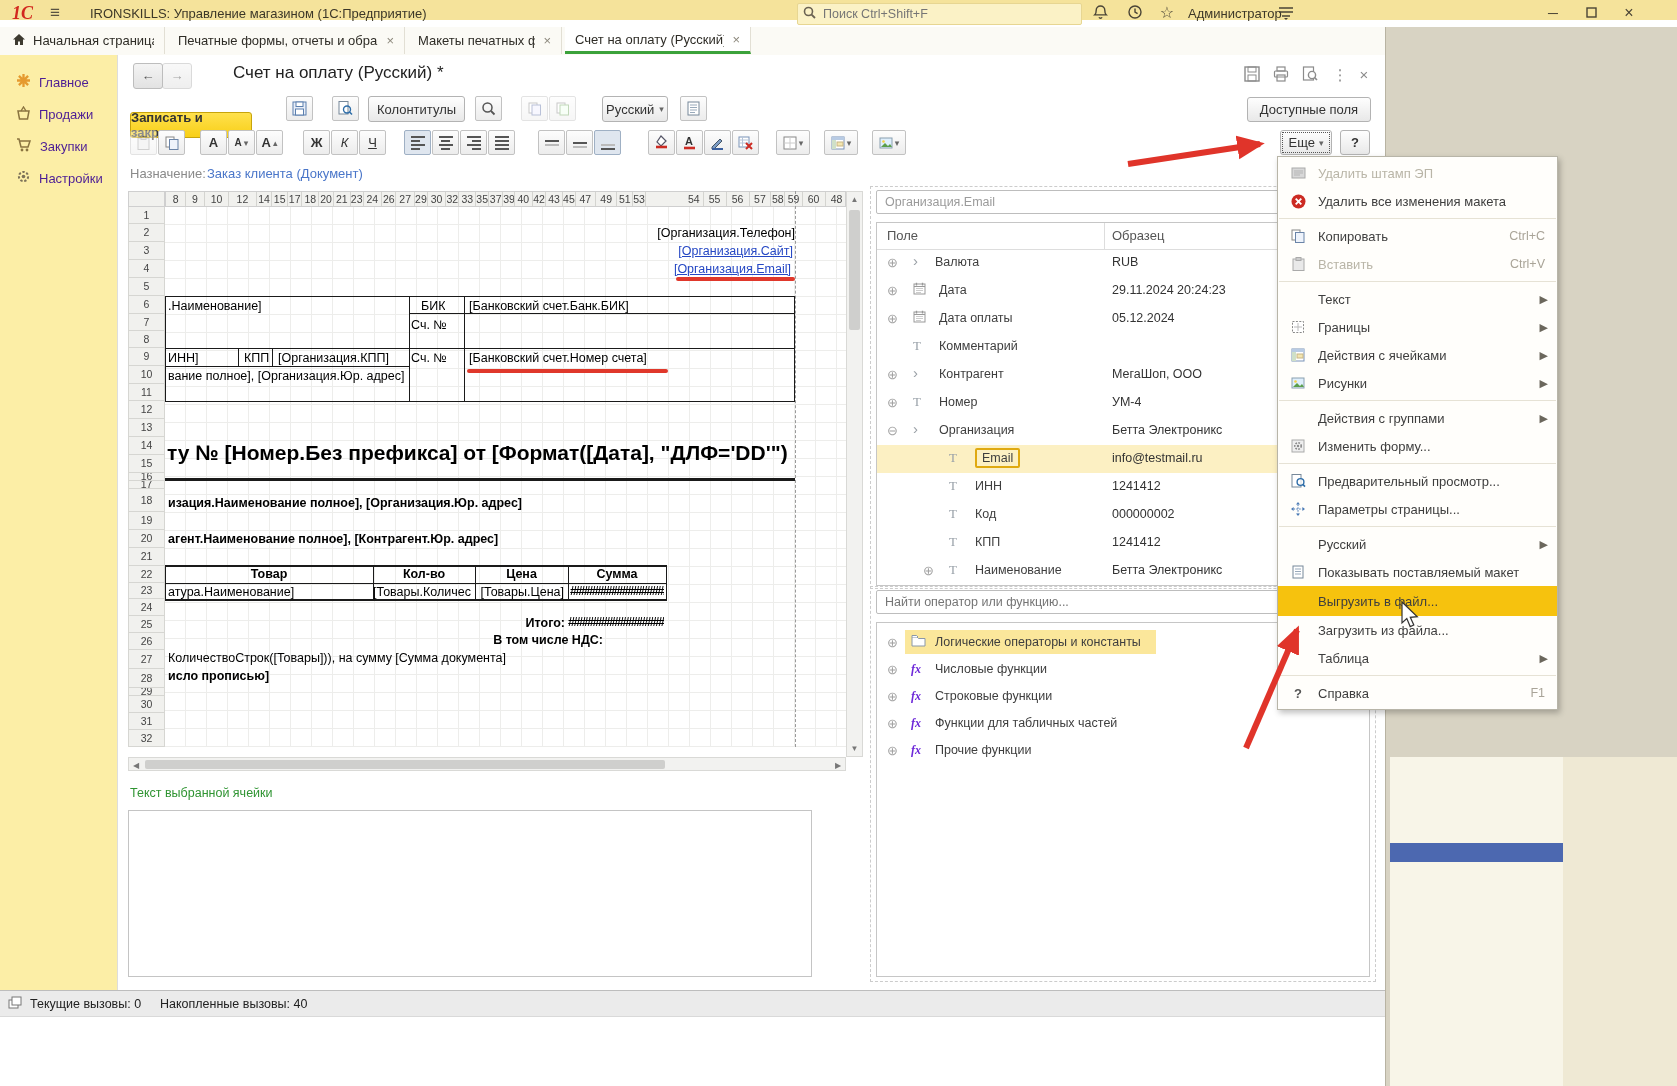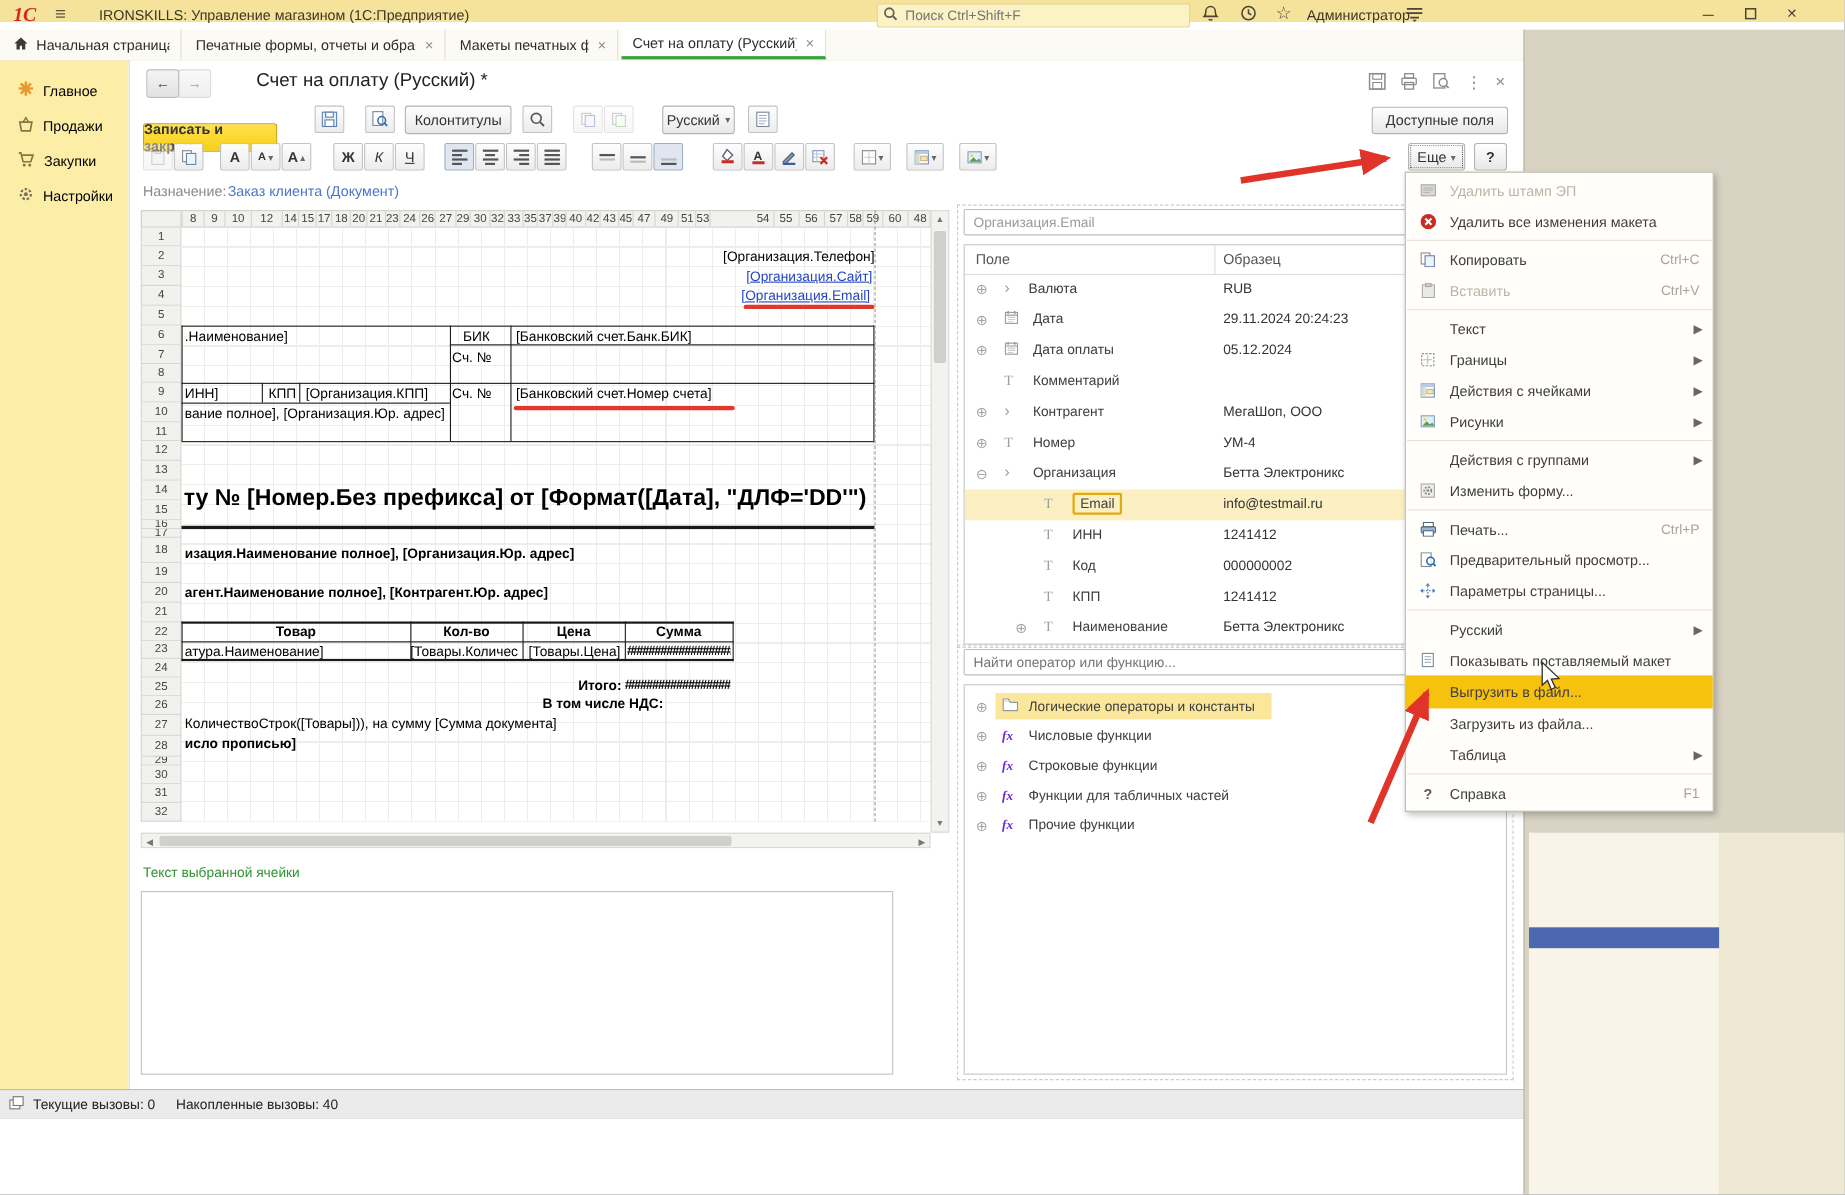--- a/index.html
+++ b/index.html
@@ -17,21 +17,21 @@
   .tb-ic{top:4px;width:20px;height:20px;text-align:center;color:#4a4436;}
   #user{left:1188px;top:6px;color:#3c3728;}
   .winbtn{top:3px;width:26px;height:20px;text-align:center;color:#4a4436;font-size:14px;line-height:20px;}
   
   #tabbar{left:0;top:27px;width:1385px;height:28px;background:#fbfaf5;border-bottom:1px solid #d7d5cc;}
   .tab{position:absolute;top:0;height:27px;display:flex;align-items:center;padding:0 10px;border-right:1px solid #e2dfd4;color:#2e2c26;font-size:13px;background:#fbfaf5;}
   .tab.active{background:#fff;border-bottom:3px solid #3ba23b;}
   .tab .x{margin-left:8px;color:#8c887c;font-size:13px;}
   
   #sidebar{left:0;top:55px;width:117px;height:935px;background:#fceea6;}
-  .side-it{position:absolute;left:0;width:117px;height:30px;display:flex;align-items:center;gap:8px;padding-left:16px;box-sizing:border-box;color:#000000;font-size:13px;}
+  .side-it{position:absolute;left:0;width:117px;height:30px;display:flex;align-items:center;gap:8px;padding-left:16px;box-sizing:border-box;color:#4c1d95;font-size:13px;}
   
   #mainwin{left:117px;top:55px;width:1268px;height:935px;background:#fff;border-left:1px solid #ddd;}
   .navbtn{top:63px;width:28px;height:24px;border:1px solid #bdbdbd;background:linear-gradient(#f4f4f4,#e2e2e2);border-radius:3px;text-align:center;line-height:24px;color:#555;}
   #edtitle{left:233px;top:63px;font-size:17px;color:#222;}
   .hdr-ic{top:66px;width:24px;height:20px;color:#8b8b8b;text-align:center;}
   .btn{position:absolute;border:1px solid #b3b3b3;background:linear-gradient(#fefefe,#e8e8e8);border-radius:3px;font-size:13px;color:#333;display:flex;align-items:center;justify-content:center;box-sizing:border-box;}
   .btn.yellow{background:linear-gradient(#ffe14d,#f8cf17);border-color:#c7a40c;font-weight:bold;}
   .tbtn{position:absolute;width:27px;height:25px;border:1px solid #c2c2c2;background:linear-gradient(#fdfdfd,#ececec);border-radius:2px;display:flex;align-items:center;justify-content:center;box-sizing:border-box;}
   .tbtn.dis{opacity:.45;}
   .tbtn.pressed{background:#dfe6ef;border-color:#9fb0c4;}
@@ -795,31 +795,20 @@
             <circle cx="7" cy="7" r="3.2" fill="none" stroke="#888" stroke-width="1.6" stroke-dasharray="1.7 1.3"></circle>
             <circle cx="7" cy="7" r="1.2" fill="#888"></circle>
           </svg>
         </span>
         <span class="lbl">Изменить форму...</span>
       </div>
       <div class="msep"></div>
       <div class="mi">
         <span class="ico">
           <svg width="15" height="14">
-            <rect x="3" y="1" width="9" height="4" fill="#fff" stroke="#567"></rect>
-            <rect x="1" y="5" width="13" height="5.5" rx="1" fill="#9fb6d4" stroke="#567"></rect>
-            <rect x="3" y="8.5" width="9" height="5" fill="#fff" stroke="#567"></rect>
-          </svg>
-        </span>
-        <span class="lbl">Печать...</span>
-        <span class="sc">Ctrl+P</span>
-      </div>
-      <div class="mi">
-        <span class="ico">
-          <svg width="15" height="14">
             <rect x="1" y="0.5" width="9" height="12.5" fill="#fff" stroke="#789"></rect>
             <circle cx="9.5" cy="8" r="3.4" fill="rgba(255,255,255,.7)" stroke="#2e6da8" stroke-width="1.4"></circle>
             <line x1="11.9" y1="10.4" x2="14" y2="12.6" stroke="#2e6da8" stroke-width="1.6"></line>
           </svg>
         </span>
         <span class="lbl">Предварительный просмотр...</span>
       </div>
       <div class="mi">
         <span class="ico">
           <svg width="14" height="14">

